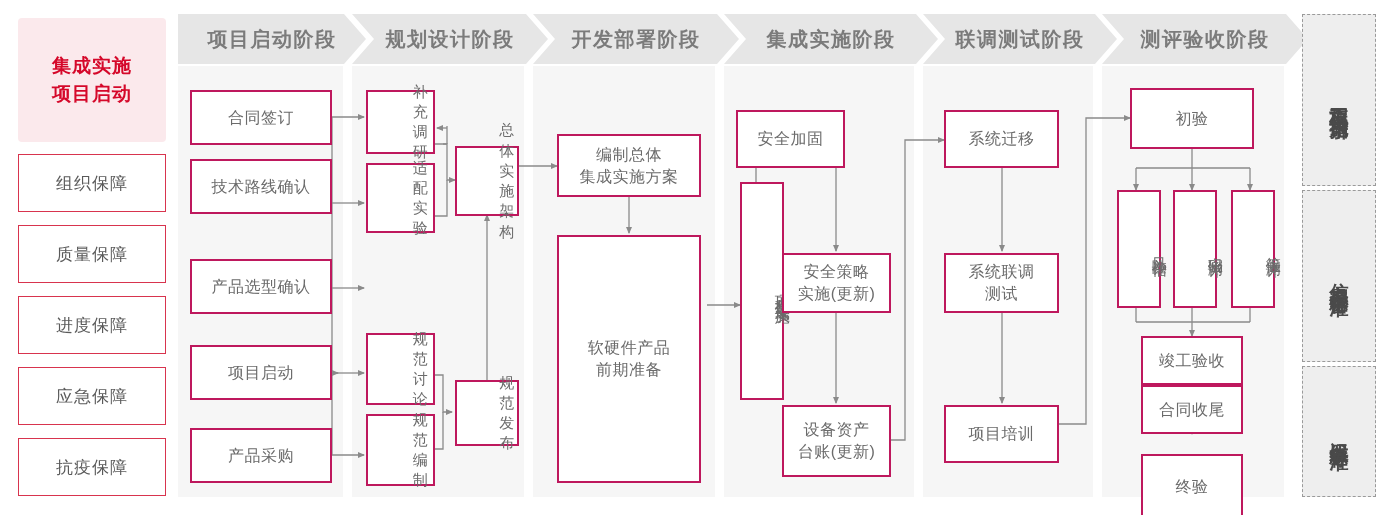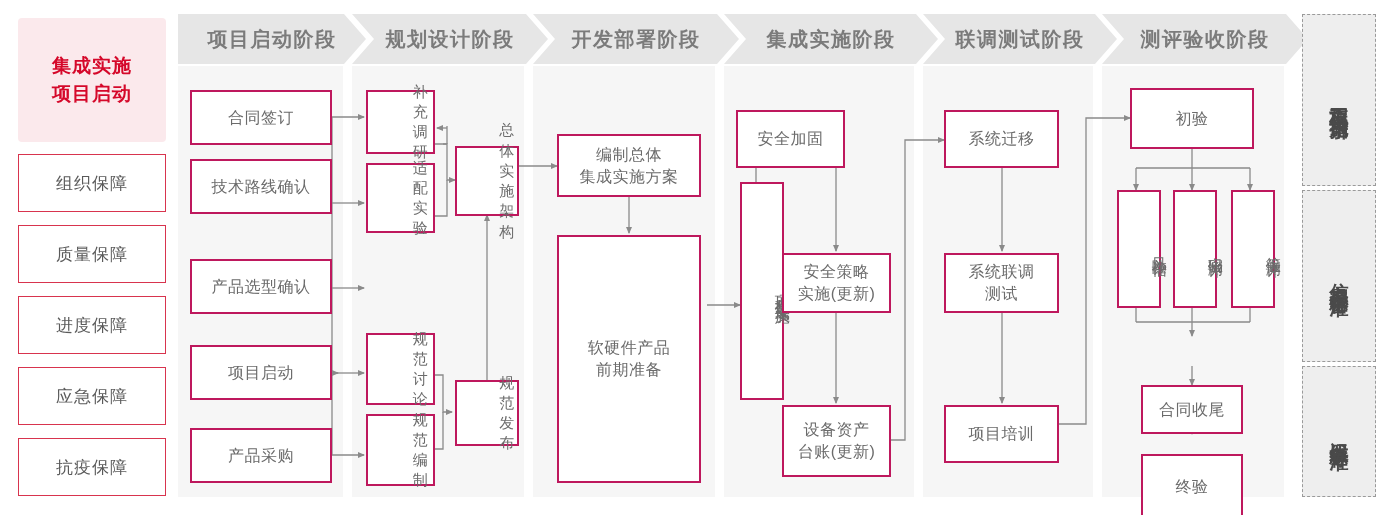--- a/index.html
+++ b/index.html
@@ -339,20 +339,23 @@
   </div>
   <div class="node small vert" style="left:1117px;top:190px;width:38px;height:118px">
     <span>风险评估</span>
   </div>
   <div class="node small vert" style="left:1173px;top:190px;width:38px;height:118px">
     <span>密码测评</span>
   </div>
   <div class="node small vert" style="left:1231px;top:190px;width:38px;height:118px">
     <span>等保测评</span>
   </div>
+  <div class="node" style="left:1141px;top:336px;width:102px;height:49px">
+    <span>竣工验收</span>
+  </div>
   <div class="node" style="left:1141px;top:385px;width:102px;height:49px">
     <span>合同收尾</span>
   </div>
   <div class="node" style="left:1141px;top:454px;width:102px;height:66px">
     <span>终验</span>
   </div>
 
   <div class="std-box" style="top:14px;height:172px">
     <span class="std-text">工程项目实施指引</span>
   </div>

